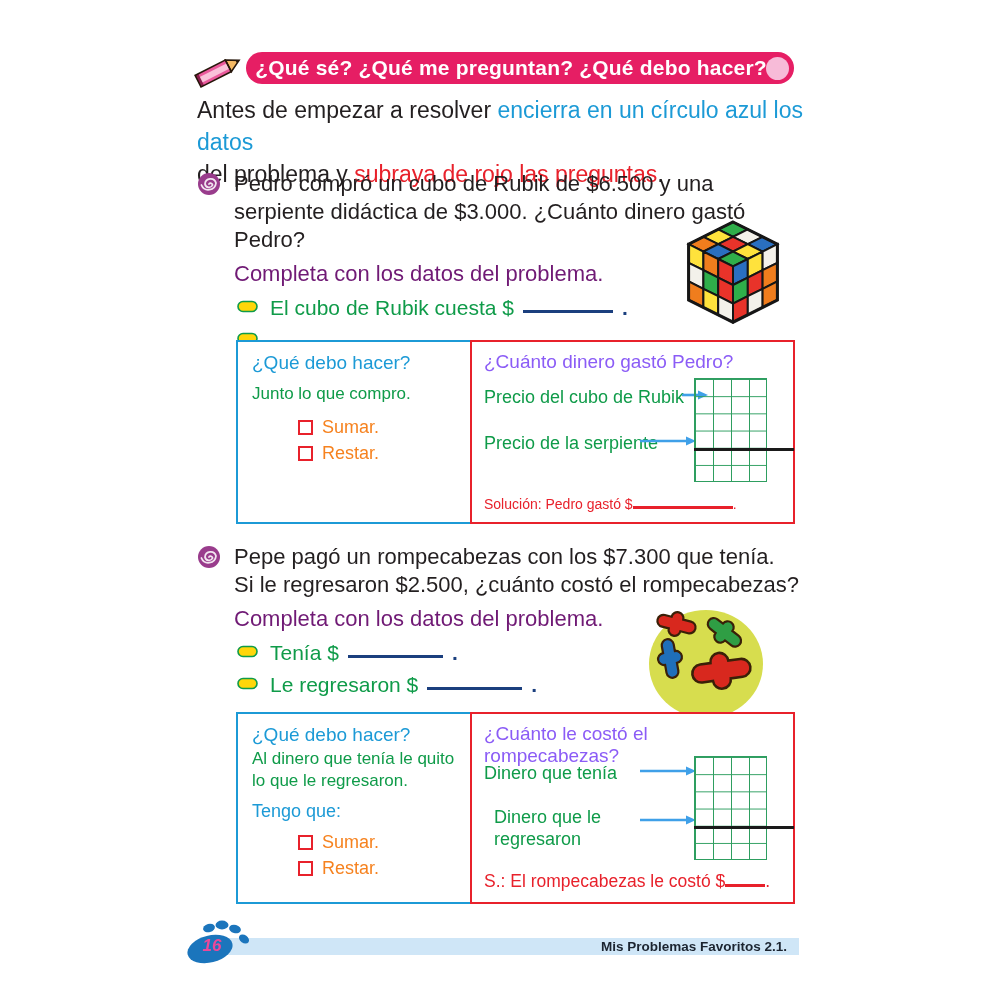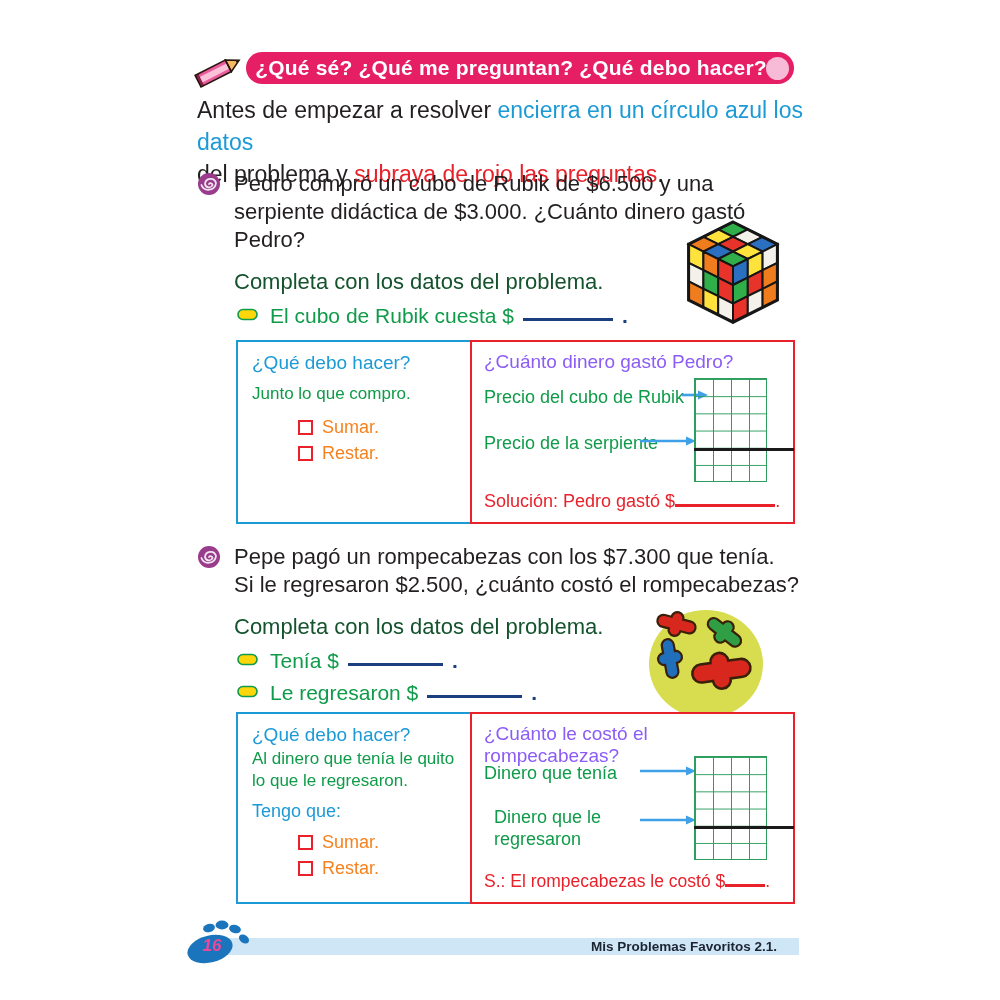--- a/index.html
+++ b/index.html
@@ -31,21 +31,21 @@
   .t-blue   { color:#1c9ad6; }
   .t-red    { color:#e8212b; }
   .t-orange { color:#f6821f; }
   .t-black  { color:#231f20; }
   
   .problem { position:absolute; left:197px; width:610px; }
   .p1 { top:170px; } .p2 { top:543px; }
   .spiral { position:absolute; left:0; top:2px; }
   .p-body { margin-left:37px; width:565px; }
   .p-statement { font-size:22px; line-height:28px; color:#231f20; }
-  .p-instruction { font-size:22px; line-height:28px; color:#14532d; margin-top:14px; }
+  .p-instruction { font-size:22px; line-height:28px; color:#701a75; margin-top:6px; }
   .fill-row { display:flex; align-items:flex-start; gap:9px; margin-top:8px;
               font-size:21px; }
   .fill-label { color:#0f9b49; }
   .blank { display:inline-block; height:17px; border-bottom:3px solid #1b3f7e; }
   .blank.w90 { width:90px; } .blank.w95 { width:95px; }
   .fill-dot { color:#1b3f7e; font-weight:bold; }
   
   .rubik  { position:absolute; left:668px; top:216px; }
   .puzzle-pic { position:absolute; left:643px; top:604px; }
   
@@ -78,30 +78,30 @@
     border:1.4px solid #2e9e60;
     background-image:
       linear-gradient(to right,#2e9e60 1px,transparent 1px),
       linear-gradient(to bottom,#2e9e60 1px,transparent 1px);
     background-size:18px 17.2px;
   }
   .tbl1 .calc-grid { top:36px; } .tbl2 .calc-grid { top:42px; }
   .calc-line { position:absolute; left:-1px; width:100px; height:3px;
                background:#1a1a1a; top:69px; }
   .solution { position:absolute; left:12px; bottom:10px; color:#e8212b;
-              font-size:18px; white-space:nowrap; }
+              font-size:14px; white-space:nowrap; }
   .tbl2 .solution { font-size:17.5px; }
   .sol-blank { display:inline-block; height:15px; border-bottom:3px solid #e8212b; }
   .sol-blank.w100 { width:100px; } .sol-blank.w40 { width:40px; }
   
   .footer-bar {
     position:absolute; left:199px; top:938px; width:600px; height:17px;
     background:#cfe6f7; display:flex; align-items:center; justify-content:flex-end;
   }
-  .footer-title { font-size:13.5px; font-weight:bold; color:#1b2430; padding-right:22px; }
+  .footer-title { font-size:13.5px; font-weight:bold; color:#1b2430; padding-right:12px; }
   .paw { position:absolute; left:184px; top:918px; }
   .page-num {
     position:absolute; left:196px; top:936px; width:32px; text-align:center;
     color:#ec4899; font-size:17px; font-weight:bold; font-style:italic;
   }
 </style>
 </head>
 <body>
 
 <div id="page">

